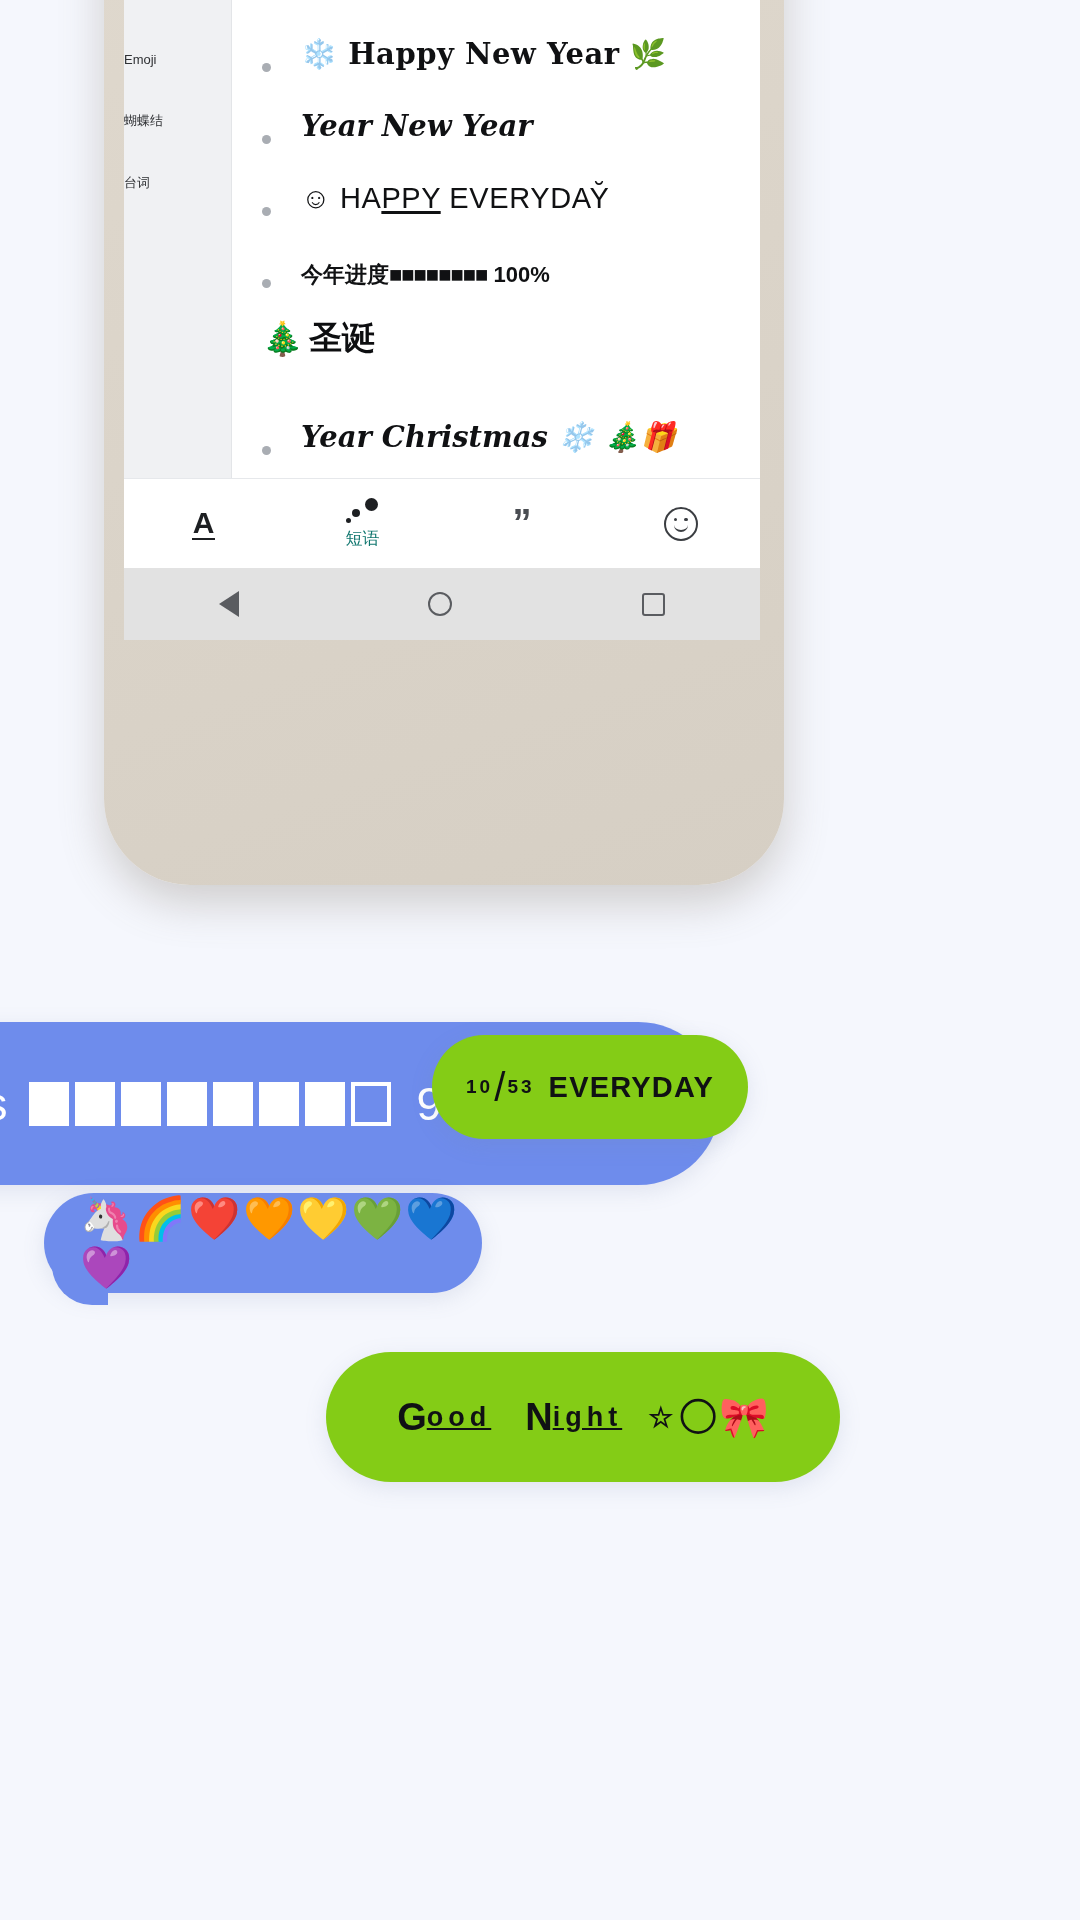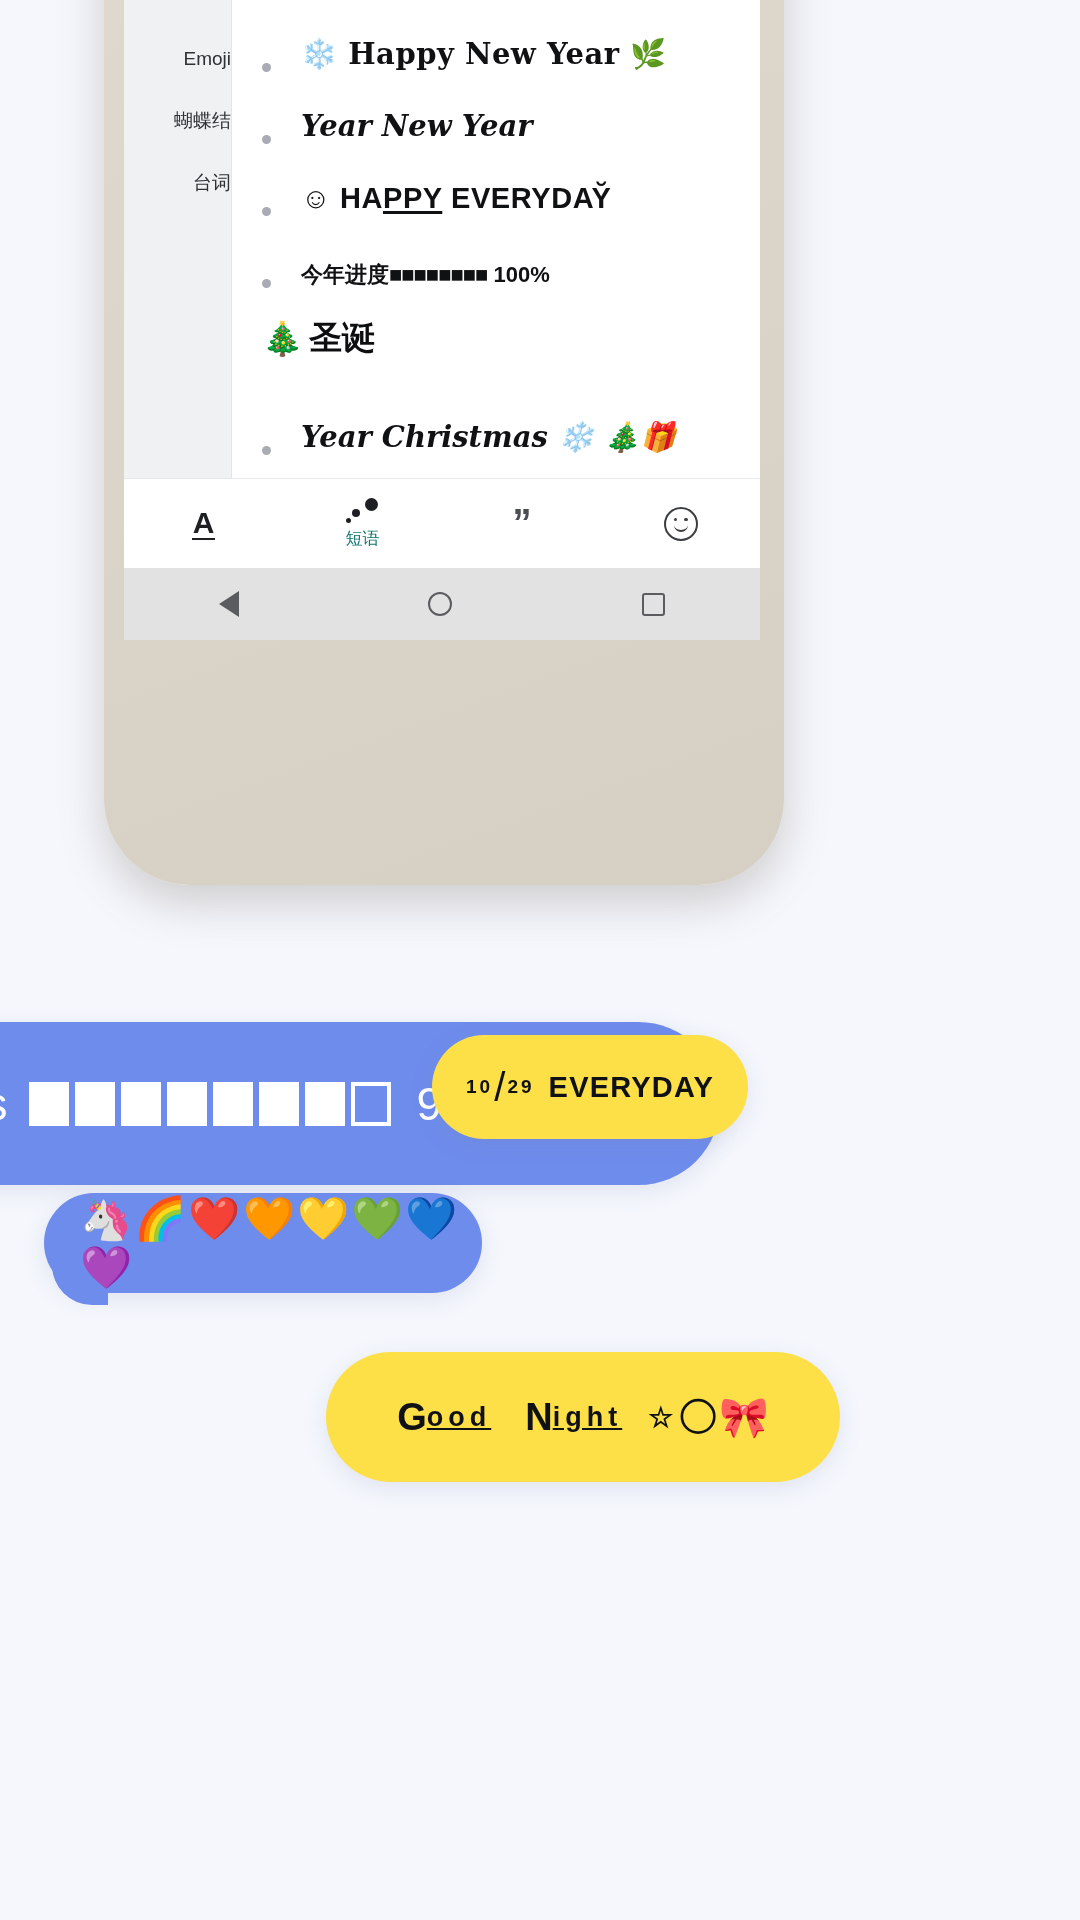--- a/index.html
+++ b/index.html
@@ -47,22 +47,22 @@
     background: #f0f1f3;
     border-right: 1px solid #e3e5e8;
     padding-top: 1208px;
     display: flex; flex-direction: column;
     align-items: center;
     flex: none;
   }
   .kb-sidebar-item {
     width: 100%;
     height: 62px;
-    display: flex; align-items: center; justify-content: flex-end;
-    font-size: 19px;
+    display: flex; align-items: center; justify-content: flex-start;
+    font-size: 13px;
     color: #2e3033;
     font-weight: 500;
   }
   .kb-list {
     flex: 1;
     padding-top: 1180px;
     background: #ffffff;
   }
   .kb-row {
     display: flex; align-items: flex-end;
@@ -71,21 +71,21 @@
   }
   .kb-bullet {
     width: 9px; height: 9px; border-radius: 50%;
     background: #a9adb3;
     margin: 22px 30px 0 12px;
     flex: none;
   }
   .kb-rowtext { font-size: 29px; color: #101113; line-height: 1.25; padding-top: 8px; white-space: nowrap; }
   .kb-rowtext.serif-slab { font-family: "DejaVu Serif", serif; font-weight: 700; letter-spacing: .5px; }
   .kb-rowtext.script { font-family: "DejaVu Serif", serif; font-style: italic; font-weight: 700; letter-spacing: 0px; }
-  .kb-rowtext.upper { font-weight: 700; letter-spacing: .6px; }
+  .kb-rowtext.upper { font-weight: 400; letter-spacing: .6px; }
   .kb-rowtext.upper u { text-decoration-thickness: 3px; text-underline-offset: 3px; }
   .kb-rowtext.cjk { font-weight: 800; font-size: 22px; }
   .kb-section {
     display: flex; align-items: center;
     padding: 28px 0 22px 30px;
     font-size: 33px; font-weight: 800; color: #0d0e10;
     gap: 6px;
   }
   .kb-sq { letter-spacing: -1px; }
 
@@ -137,21 +137,21 @@
   .nav-home { width: 24px; height: 24px; border: 2.6px solid #5a5c60; border-radius: 50%; }
   .nav-recent { width: 23px; height: 23px; border: 2.6px solid #5a5c60; border-radius: 3px; }
 
   
   .bubble {
     position: absolute;
     display: flex; align-items: center;
     box-shadow: 0 6px 22px rgba(120,130,170,0.16);
   }
   .bub-blue { background: #6e8cec; color: #ffffff; }
-  .bub-white { background: #fde047; color: #101114; }
+  .bub-white { background: #84cc16; color: #101114; }
 
   
   .bubble-progress {
     left: -210px; top: 1022px;
     width: 930px; height: 163px;
     border-radius: 82px;
     padding: 0 58px;
     font-size: 46px; font-weight: 500;
     white-space: nowrap;
     letter-spacing: 1px;
@@ -314,21 +314,21 @@
     <span class="prog-label">rogress</span>
     <span>
       <i class="prog-sq-filled"></i><i class="prog-sq-filled"></i><i class="prog-sq-filled"></i><i class="prog-sq-filled"></i><i class="prog-sq-filled"></i><i class="prog-sq-filled"></i><i class="prog-sq-filled"></i><i class="prog-sq-empty"></i>
     </span>
     <span class="prog-pct">90%</span>
   </div>
 
   <div class="bubble bub-white bubble-date">
     <span class="sup">10</span>
       <span class="slash">/</span>
-      <span class="sub">29</span>
+      <span class="sub">53</span>
       <span class="wd">EVERYDAY</span>
     <span class="tail-r"></span>
   </div>
 
   <div class="bubble bub-blue bubble-emoji">
     <span class="emoji">🦄🌈❤️🧡💛💚💙💜</span>
     <span class="tail-l"></span>
   </div>
 
   <div class="bubble bub-white bubble-night">

